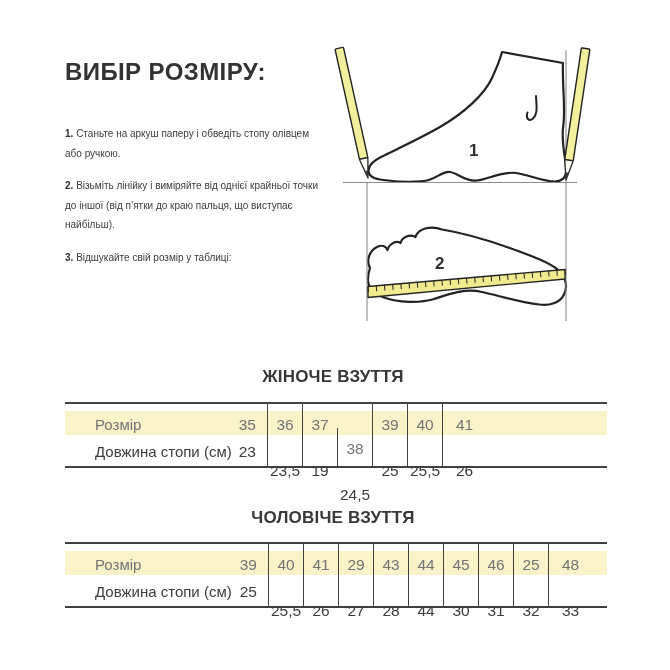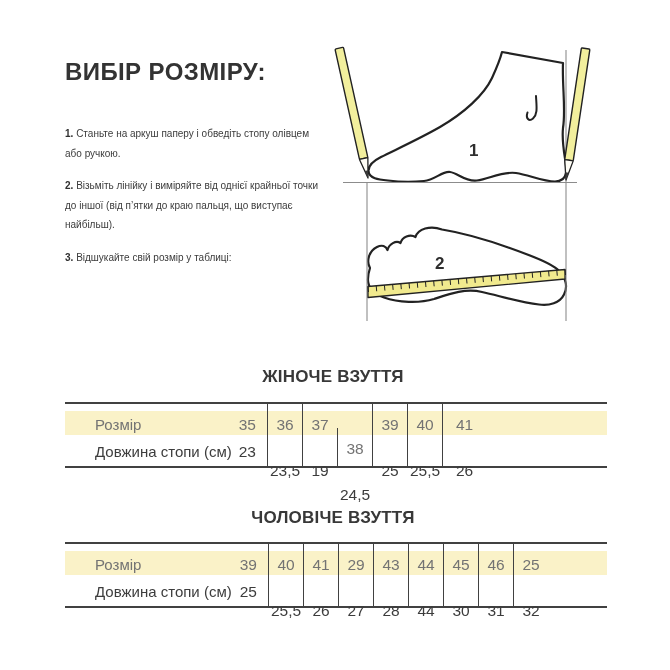--- a/index.html
+++ b/index.html
@@ -229,16 +229,20 @@
           <div class="r2">30</div>
         </div>
         <div class="col mid" style="flex: 0 0 35px;">
           <div class="r1">46</div>
           <div class="r2">31</div>
         </div>
         <div class="col mid" style="flex: 0 0 35px;">
           <div class="r1">25</div>
           <div class="r2">32</div>
         </div>
+        <div class="col last">
+          <div class="r1">48</div>
+          <div class="r2">33</div>
+        </div>
       </div>
     </div>
 
 </div>
 
 </body></html>

